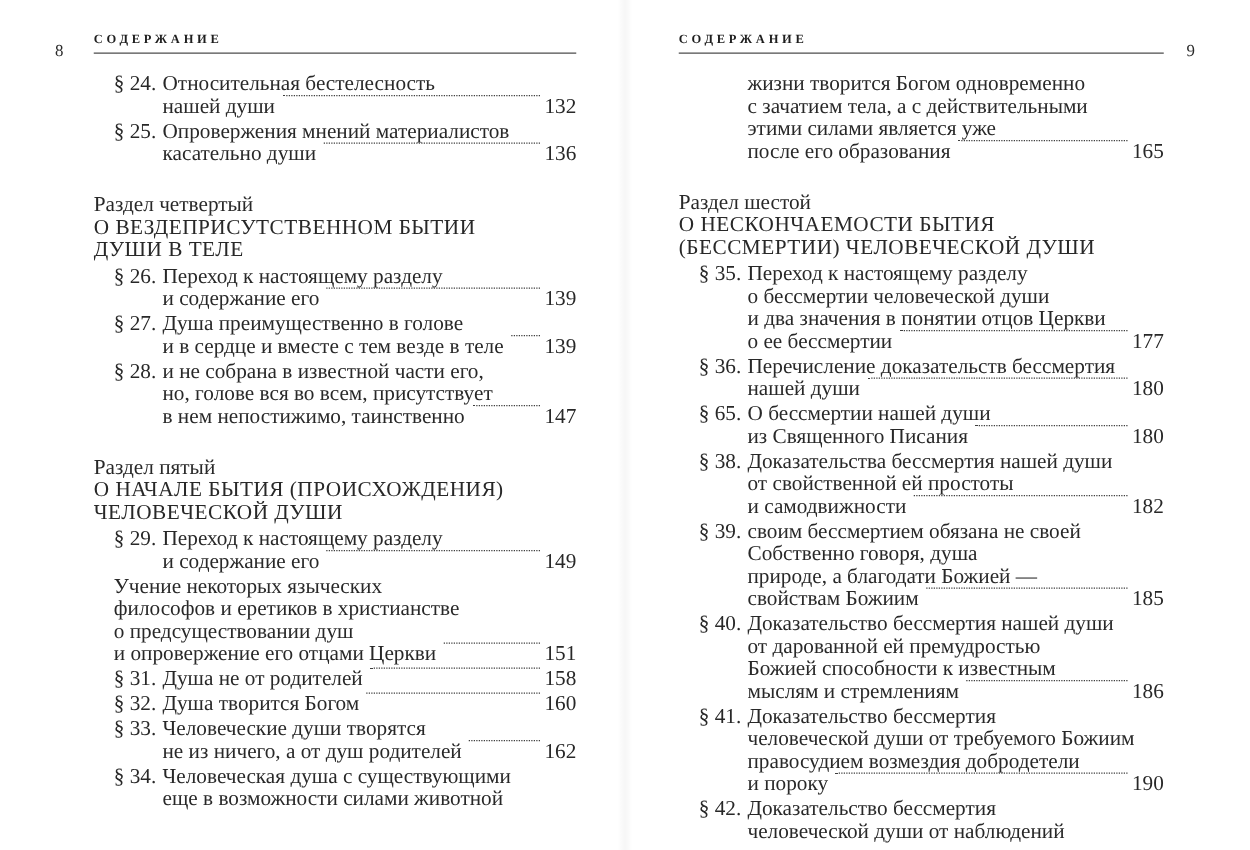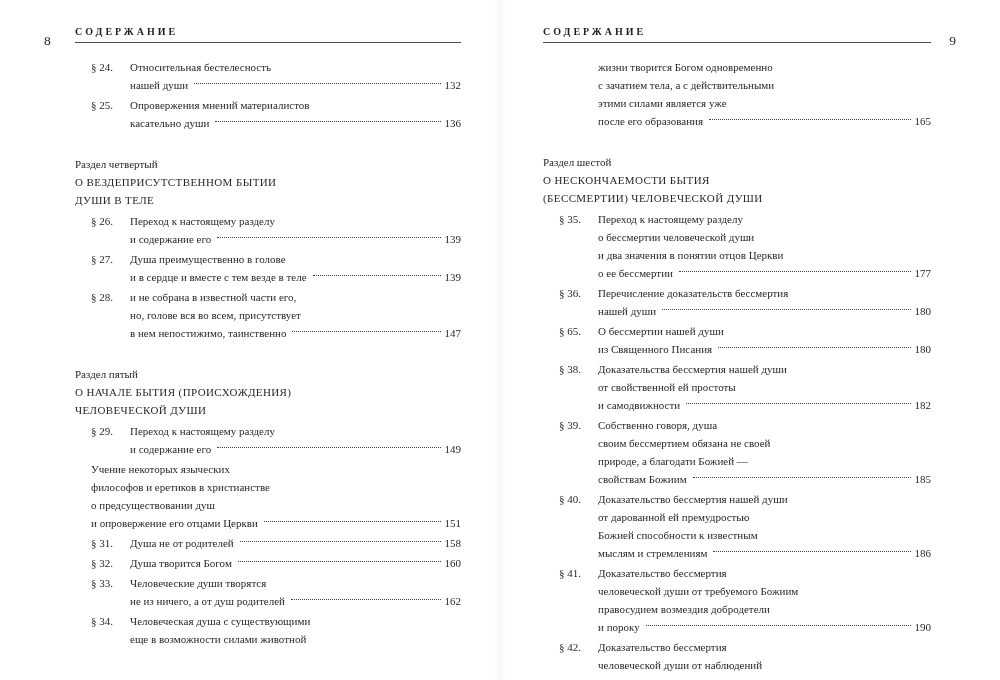--- a/index.html
+++ b/index.html
@@ -19,25 +19,25 @@
   .page-right .text-block{left:43px;width:388px;}
   .running-head{
     margin-top:26px;text-align:left;
     font-size:10px;font-weight:bold;letter-spacing:3px;color:#1e1e1e;
     font-family:"Liberation Serif","DejaVu Serif",serif;
   }
   .header-rule{margin-top:5px;height:0;border-top:1.5px solid #4d4d4d;}
   .page-number{position:absolute;top:33px;font-size:13.5px;color:#2a2a2a;}
   .page-left .page-number{left:44px;}
   .page-right .page-number{right:44px;}
-  .toc{margin-top:15px;font-size:11px;line-height:18px;}
+  .toc{margin-top:15px;font-size:17px;line-height:18px;}
   .entry{display:flex;padding-left:16px;margin-top:2px;}
   .entry-label{flex:0 0 39px;}
   .entry-body{flex:1;min-width:0;}
-  .entry-line-last{display:flex;align-items:center;}
+  .entry-line-last{display:flex;align-items:flex-start;}
   .line-text{white-space:nowrap;}
   .leader{flex:1 1 auto;min-width:12px;margin:0 4px 3px 6px;border-bottom:1.7px dotted #3e3e3e;}
   .entry-page{white-space:nowrap;}
   .section{margin-top:23px;margin-bottom:3px;}
   .section-title{letter-spacing:0.4px;}
 </style>
 </head>
 <body>
 
 <div class="spread">
@@ -247,22 +247,22 @@
               <div class="entry-line entry-line-last">
                 <span class="line-text">и самодвижности</span>
                 <span class="leader"></span>
                 <span class="entry-page">182</span>
               </div>
             </div>
           </div>
           <div class="entry">
             <span class="entry-label">§ 39.</span>
             <div class="entry-body">
+              <div class="entry-line">своим бессмертием обязана не своей</div>
               <div class="entry-line">Собственно говоря, душа</div>
-              <div class="entry-line">своим бессмертием обязана не своей</div>
               <div class="entry-line">природе, а благодати Божией —</div>
               <div class="entry-line entry-line-last">
                 <span class="line-text">свойствам Божиим</span>
                 <span class="leader"></span>
                 <span class="entry-page">185</span>
               </div>
             </div>
           </div>
           <div class="entry">
             <span class="entry-label">§ 40.</span>

